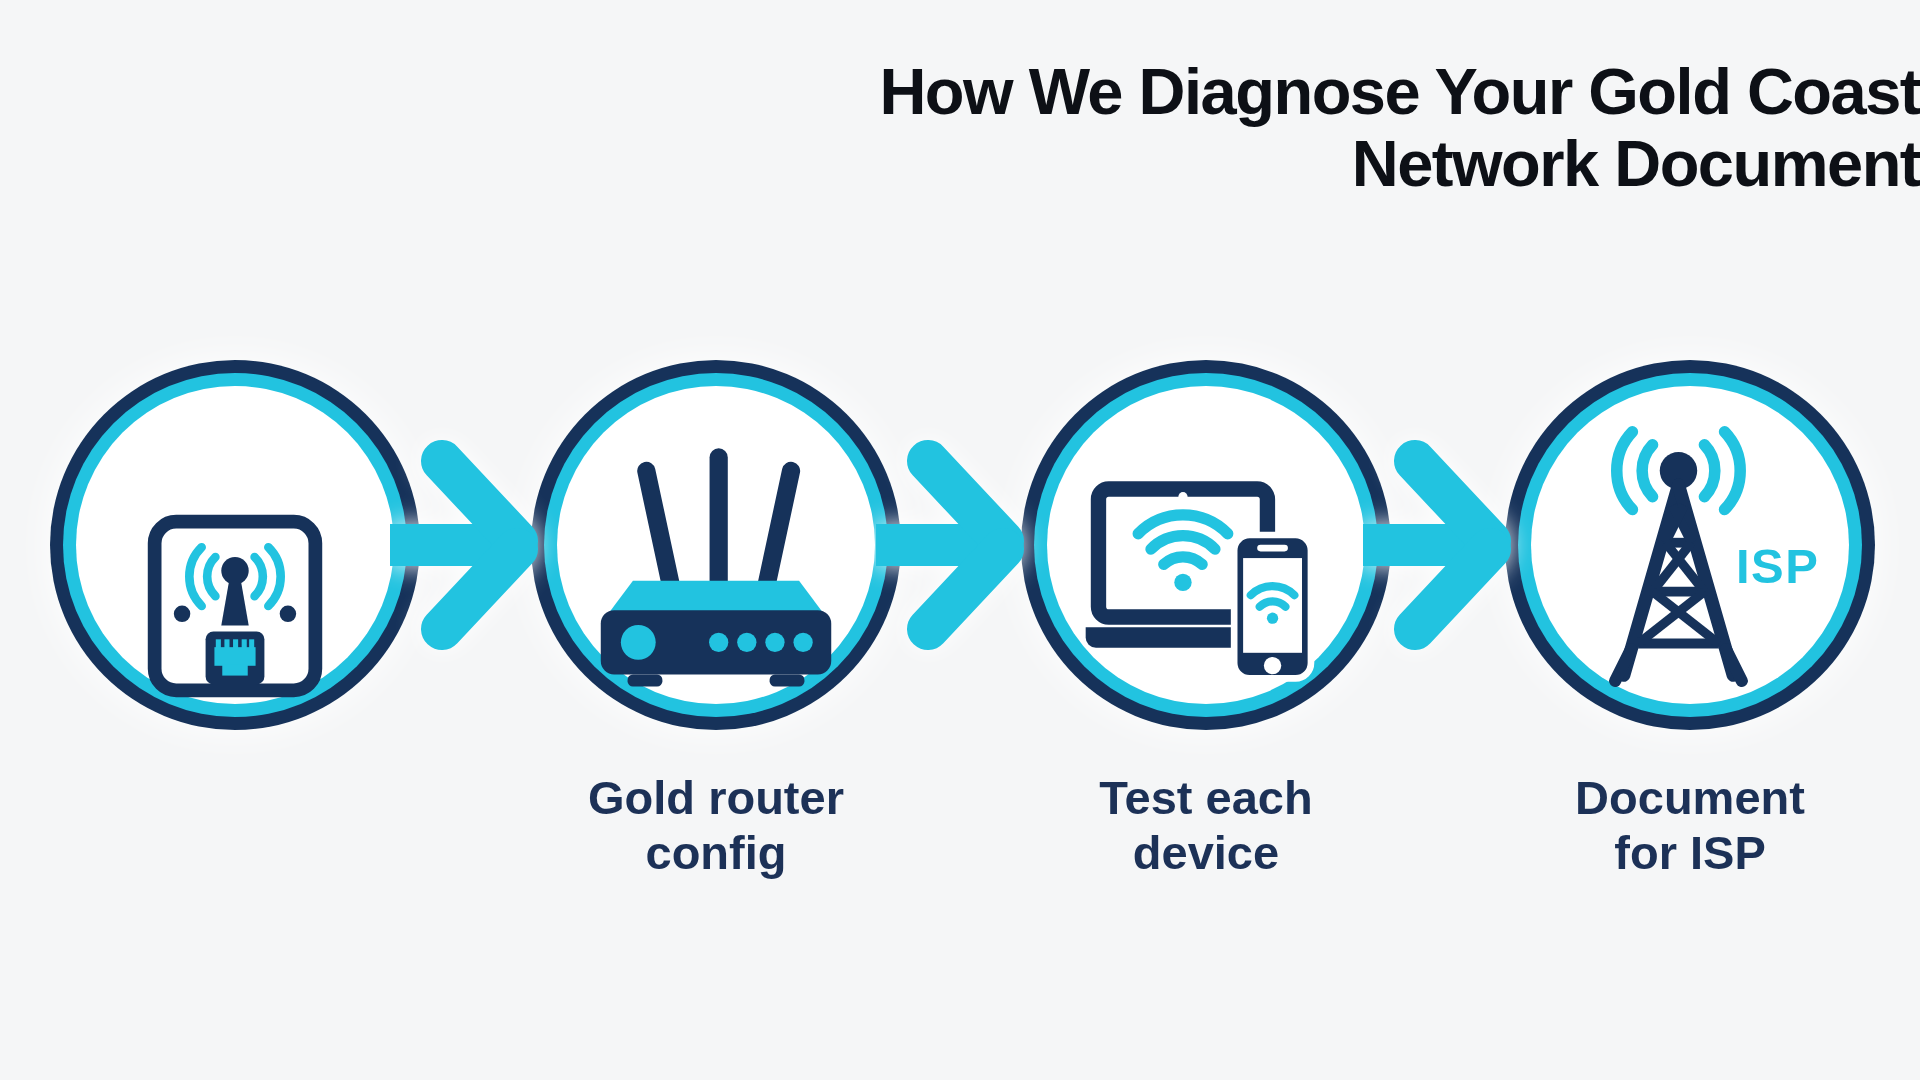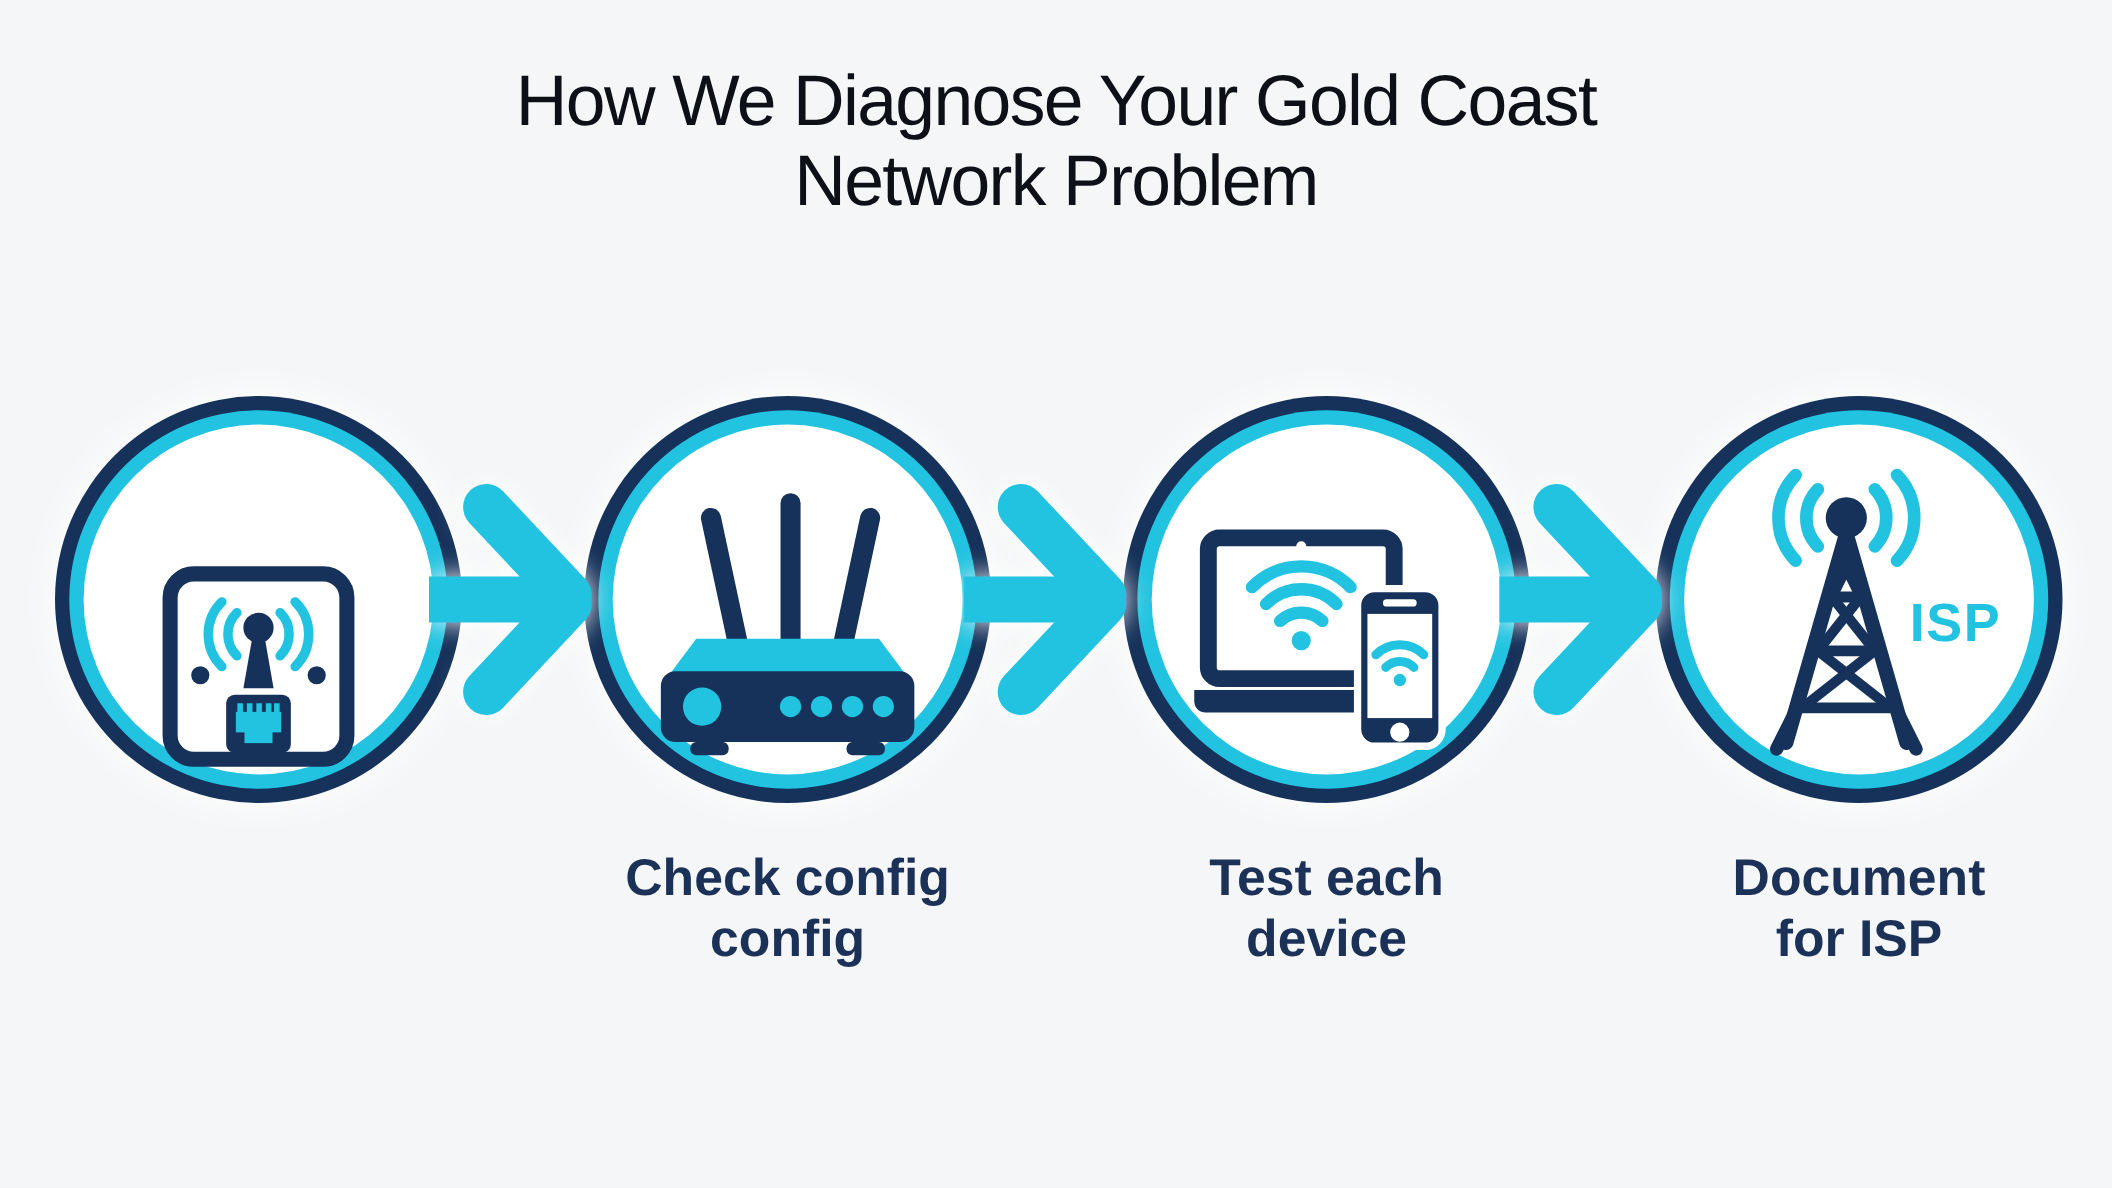--- a/index.html
+++ b/index.html
@@ -4,21 +4,21 @@
 <style>
   :root{
     --bg:#f5f6f7; --navy:#16325a; --cyan:#22c3e0; --label:#1c3157; --title:#0d1016;
   }
   *{box-sizing:border-box;}
   body{margin:0;font-family:"Liberation Sans",sans-serif;background:var(--bg);}
   .canvas{position:relative;width:1920px;height:1080px;background:var(--bg);overflow:hidden;}
 
   .title{
     position:absolute;top:56px;left:0;width:100%;
-    text-align:center;font-weight:400;font-size:65px;line-height:1.1;
+    text-align:right;font-weight:700;font-size:65px;line-height:1.1;
     color:var(--title);letter-spacing:-1.5px;
   }
 
   .step-circle{
     position:absolute;width:370px;height:370px;border-radius:50%;
     background:var(--navy);display:flex;align-items:center;justify-content:center;
     box-shadow:0 0 40px rgba(255,255,255,.95);
   }
   .ring{width:344px;height:344px;border-radius:50%;background:var(--cyan);
     display:flex;align-items:center;justify-content:center;}
@@ -45,21 +45,21 @@
   .ic3{width:256px;height:256px;}
   .ic4{width:288px;height:288px;}
 </style>
 </head>
 <body>
 
 <div class="canvas">
 
   <div class="title">
     <div>How We Diagnose Your Gold Coast</div>
-    <div>Network Problem</div>
+    <div>Network Document</div>
   </div>
 
   <div class="step-circle" style="left:50px;top:360px;">
     <div class="ring">
       <div class="face">
         <svg class="ic1" viewBox="0 0 100 100">
           <rect x="9" y="7" width="82" height="86" rx="11" class="sN" stroke-width="7"></rect>
           <path d="M40,25 A14,14 0 0 0 40,45" class="sC" stroke-width="4.4" stroke-linecap="round"></path>
           <path d="M33,20 A21,21 0 0 0 33,50" class="sC" stroke-width="4.4" stroke-linecap="round"></path>
           <path d="M60,25 A14,14 0 0 1 60,45" class="sC" stroke-width="4.4" stroke-linecap="round"></path>
@@ -165,21 +165,21 @@
   </svg>
   <svg class="arrow" style="left:1363px;" viewBox="0 0 170 216">
     <line x1="-4" y1="108" x2="108" y2="108" stroke-width="42"></line>
     <line x1="52" y1="24" x2="127" y2="104" stroke-width="42" stroke-linecap="round"></line>
     <line x1="52" y1="192" x2="127" y2="112" stroke-width="42" stroke-linecap="round"></line>
   </svg>
 
   <div class="step-label" style="left:5px;">
   </div>
   <div class="step-label" style="left:486px;">
-    <div>Check config</div>
+    <div>Gold router</div>
     <div>config</div>
   </div>
   <div class="step-label" style="left:1460px;">
     <div>Document</div>
     <div>for ISP</div>
   </div>
   <div class="step-label" style="left:976px;">
     <div>Test each</div>
     <div>device</div>
   </div>

